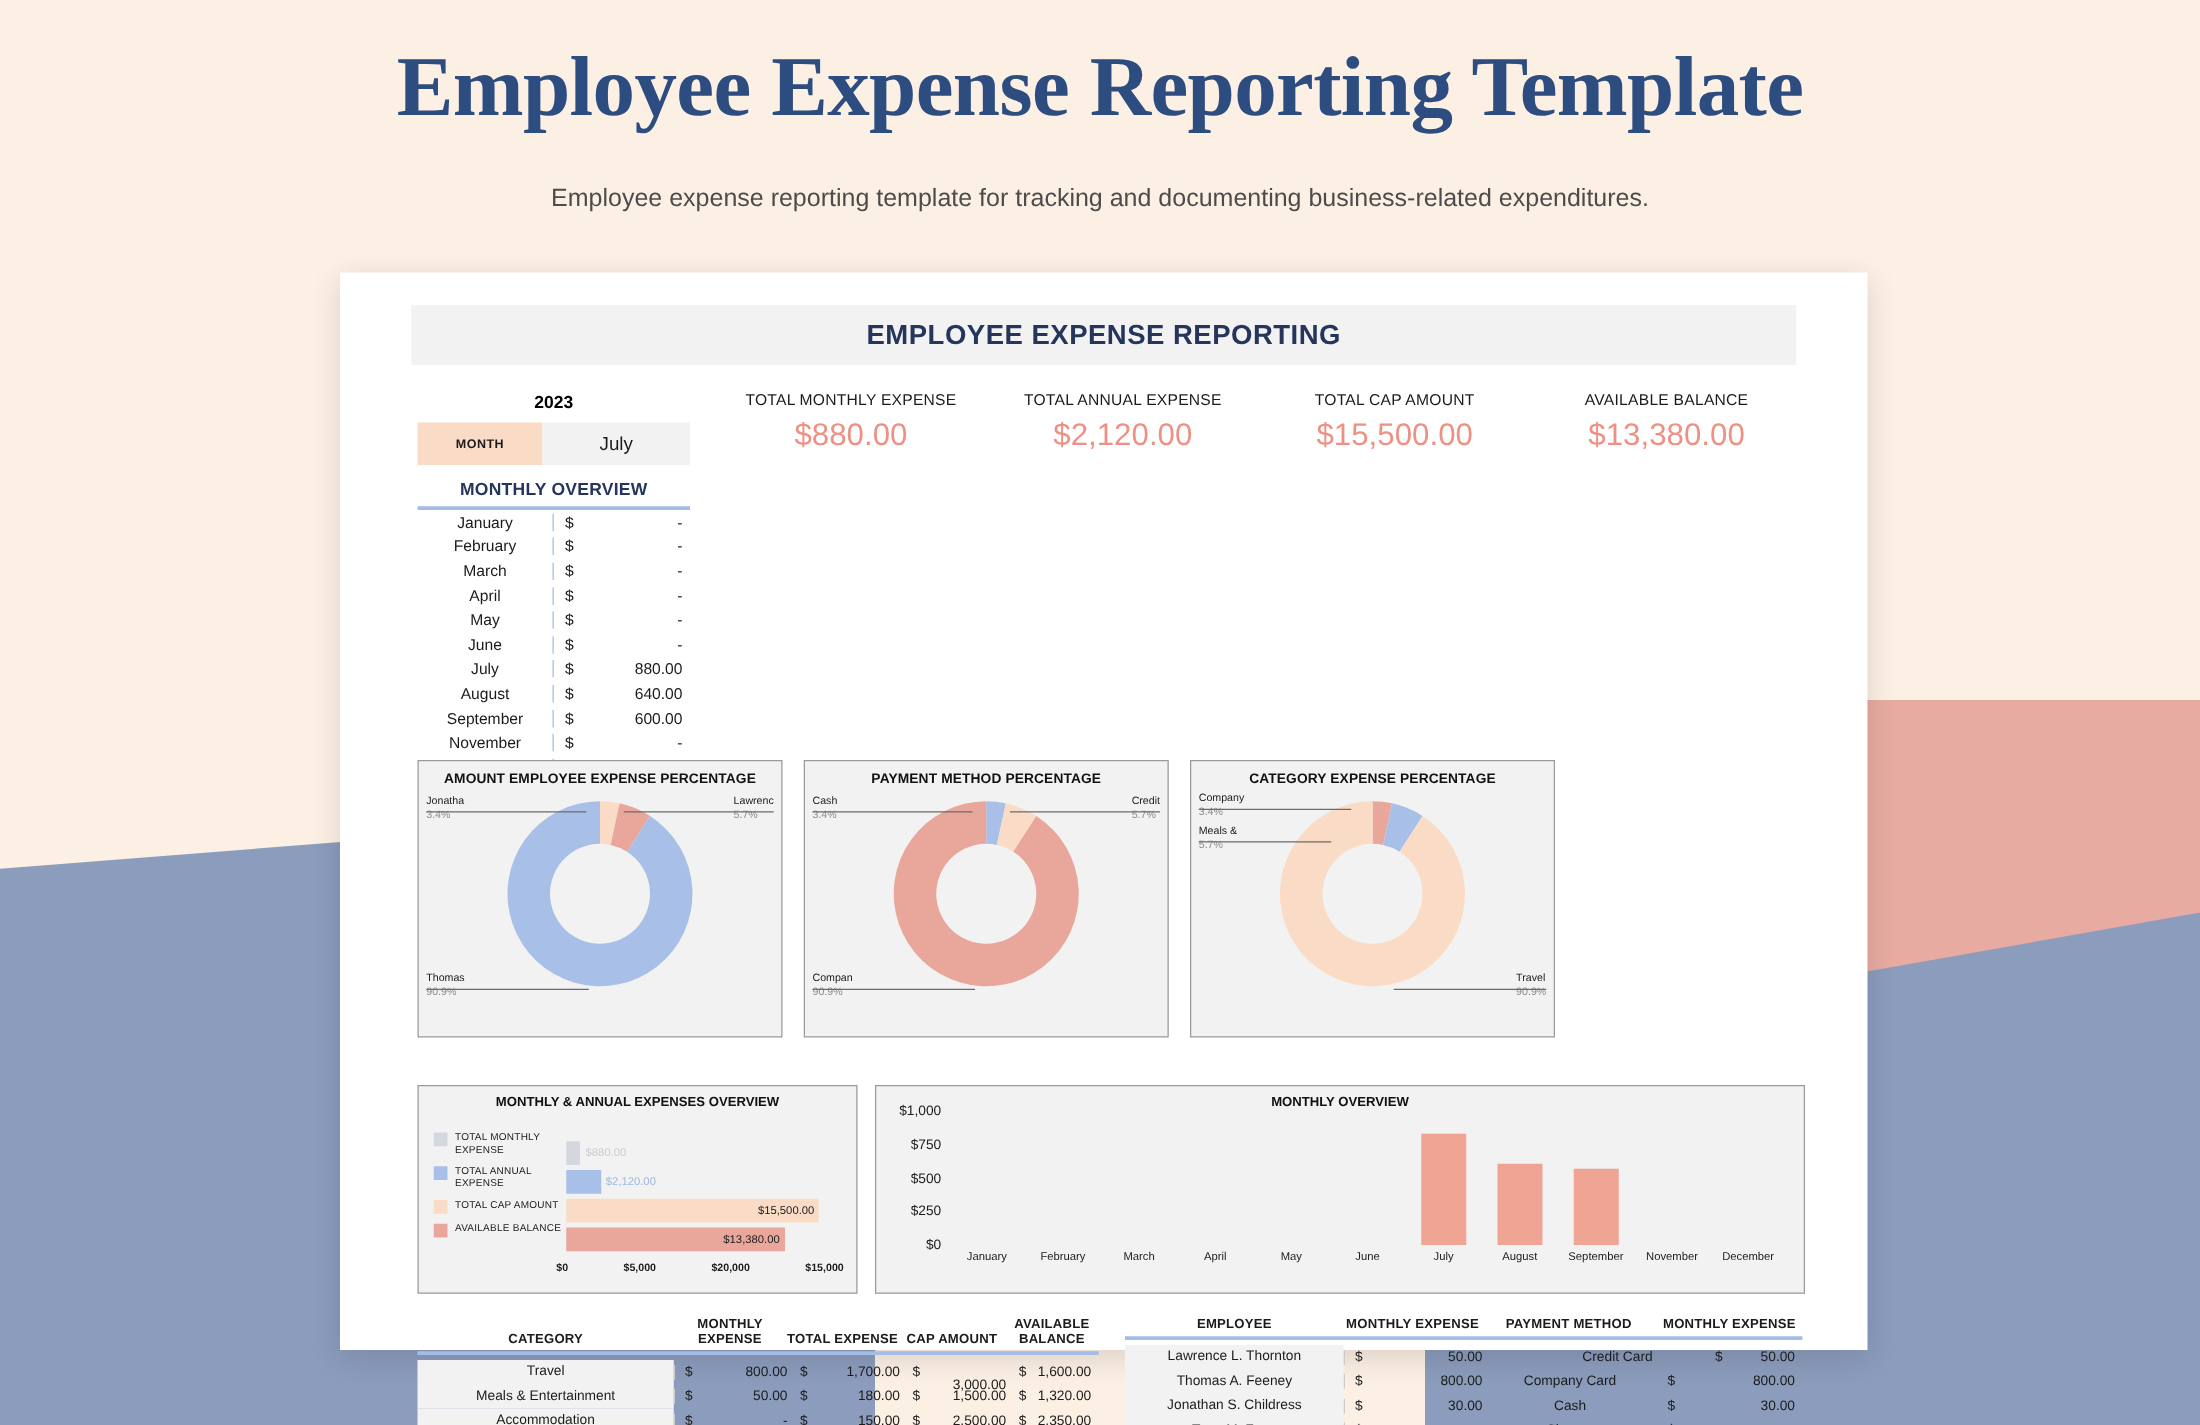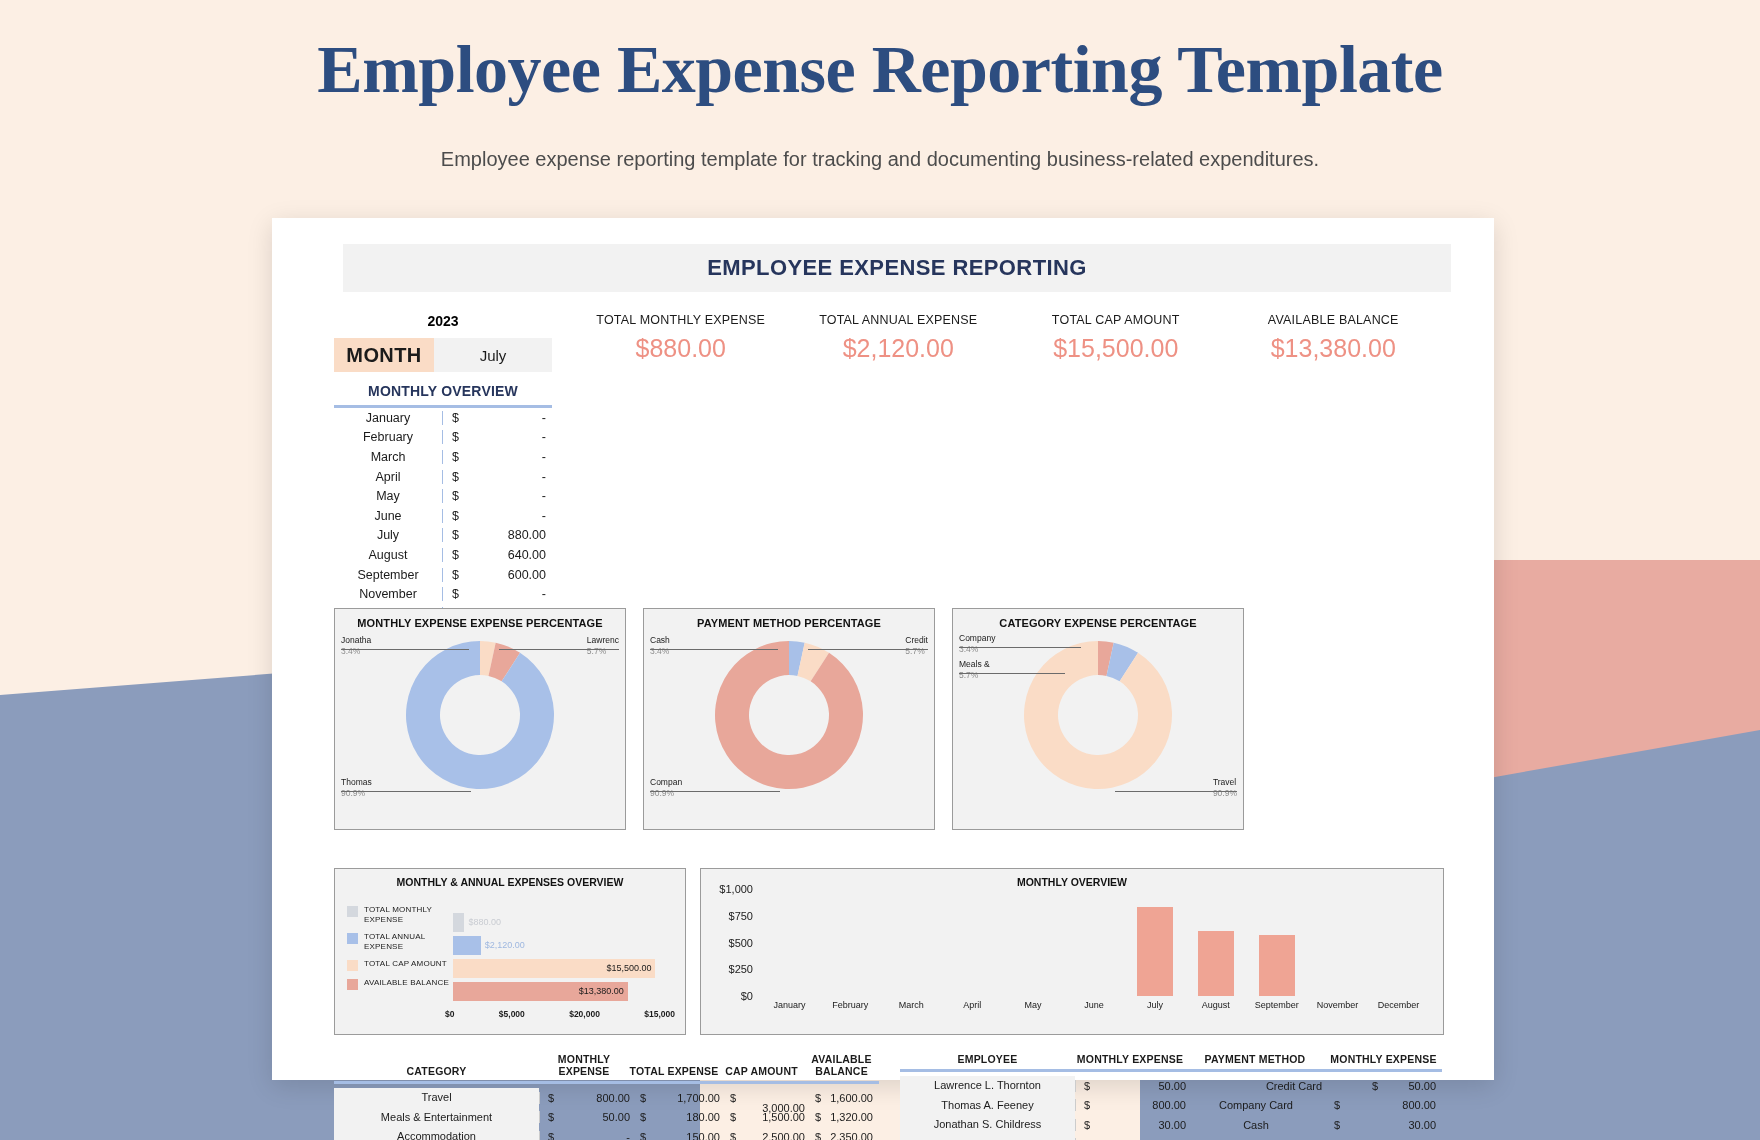--- a/index.html
+++ b/index.html
@@ -36,37 +36,37 @@
     position:absolute;left:0;top:148px;width:1760px;text-align:center;
     font-size:20px;color:#4c4c4c;z-index:5;
   }
   
   .sheet{
     position:absolute;left:272px;top:218px;width:1222px;height:862px;
     background:#fff;box-shadow:0 6px 24px rgba(0,0,0,.13);
     z-index:4;
   }
   .sheet-title-bar{
-    position:absolute;left:71px;top:26px;width:1108px;height:48px;
+    position:absolute;left:57px;top:26px;width:1108px;height:48px;
     background:#f2f2f2;display:flex;align-items:center;justify-content:center;
   }
   .sheet-title{
     font-weight:bold;font-size:22px;color:#26355c;letter-spacing:.4px;
   }
   
   .year-label{
     position:absolute;left:62px;top:95px;width:218px;text-align:center;
     font-weight:bold;font-size:14px;color:#000;
   }
   .month-selector{
     position:absolute;left:62px;top:120px;width:218px;height:34px;display:flex;
   }
   .month-tab{
     flex:0 0 100px;background:#fadcc6;display:flex;align-items:center;justify-content:center;
-    font-weight:bold;font-size:20px;color:#1b1b1b;letter-spacing:.4px;
+    font-weight:bold;font-size:10px;color:#1b1b1b;letter-spacing:.4px;
   }
   .month-value{
     flex:1;background:#f2f2f2;display:flex;align-items:center;justify-content:center;
     font-size:15px;color:#1b1b1b;
   }
   
   .kpis{
     position:absolute;left:300px;top:95px;width:870px;display:flex;
   }
   .kpi{flex:1;text-align:center;}
@@ -230,21 +230,21 @@
         </div>
         <div class="mo-row">
           <div class="mo-name">December</div>
           <div class="mo-cur">$</div>
           <div class="mo-val">-</div>
         </div>
       </div>
   </div>
 
   <div class="donut-card" style="left:62px;width:290px;">
-    <div class="donut-title">MONTHLY EXPENSE EXPENSE PERCENTAGE</div>
+    <div class="donut-title">AMOUNT EMPLOYEE EXPENSE PERCENTAGE</div>
     <div class="donut-wrap" id="donut0">
         <svg width="168" height="168">
           <path d="M84 10 A74 74 0 0 1 99.68852613423205 11.682158855953688 L92.48028439688218 44.90927505727226 A40 40 0 0 0 84 44 Z" fill="#fadcc6"></path>
           <path d="M99.68852613423205 11.682158855953688 A74 74 0 0 1 124.04297265738882 21.77010090993548 L105.64485008507503 50.362216708073234 A40 40 0 0 0 92.48028439688218 44.90927505727226 Z" fill="#e8a79a"></path>
           <path d="M124.04297265738882 21.77010090993548 A74 74 0 1 1 83.99999999999999 10 L83.99999999999999 44 A40 40 0 1 0 105.64485008507503 50.362216708073234 Z" fill="#a8c0e8"></path>
         </svg>
         <div class="dlabel" style="left: 6px; top: 6px;">
           <div>Jonatha</div>
           <div class="pct">3.4%</div>
         </div>

